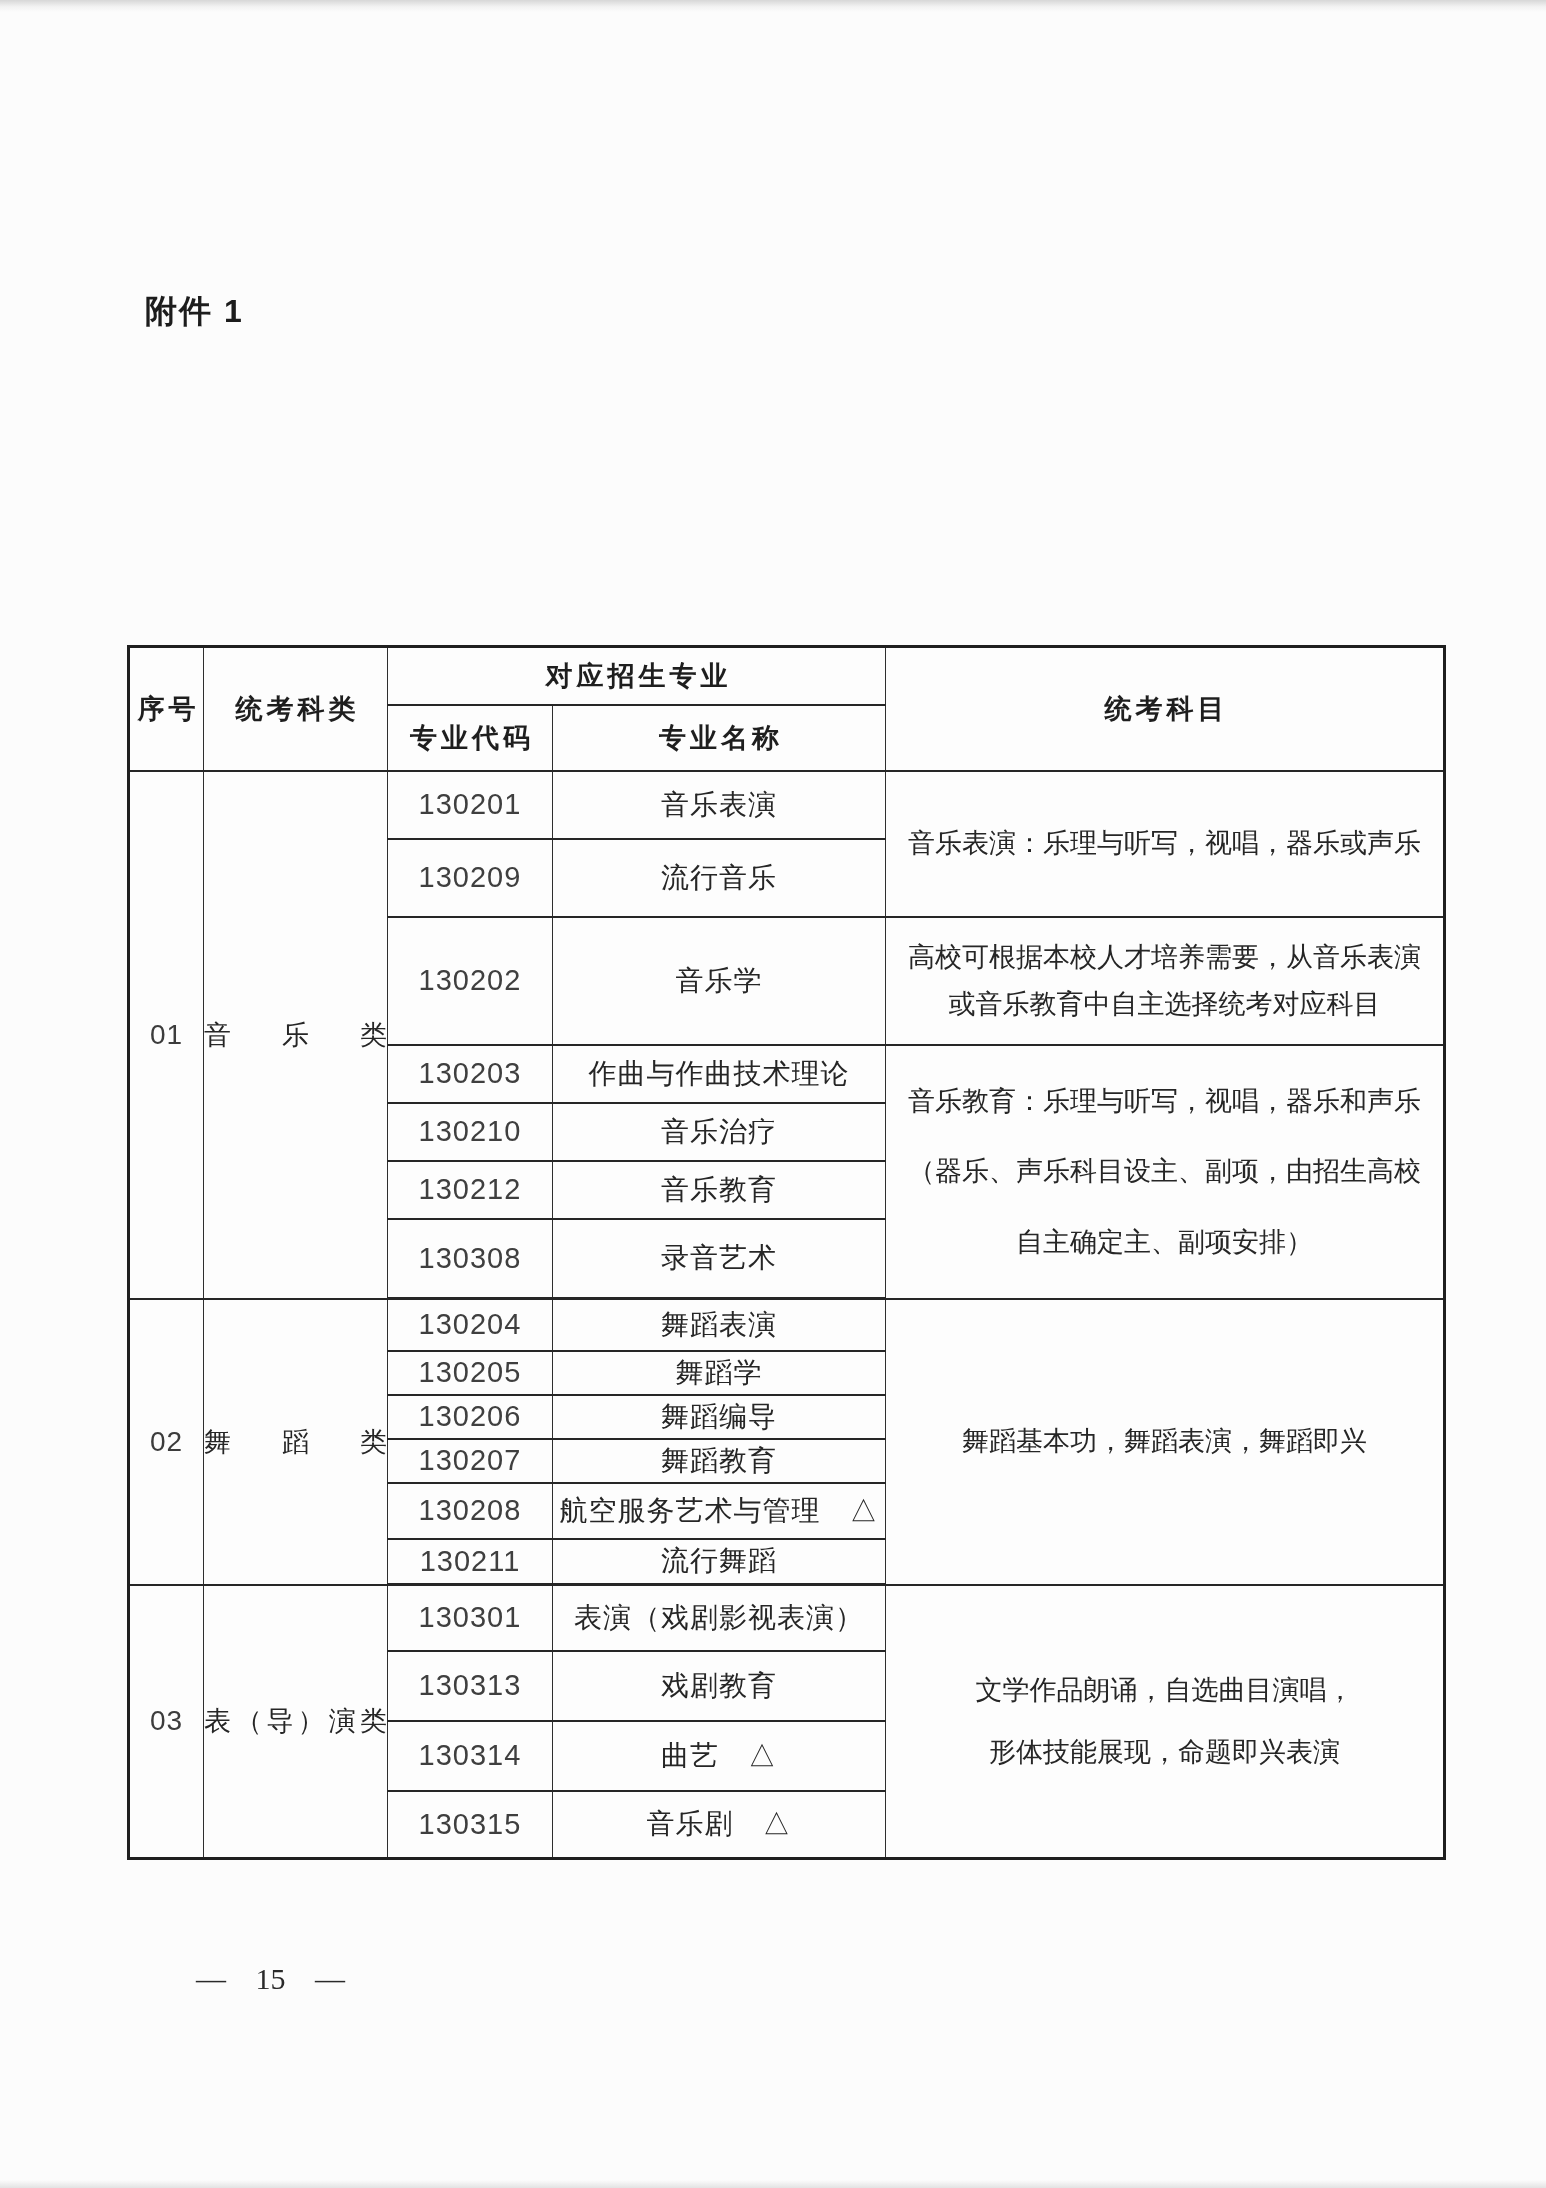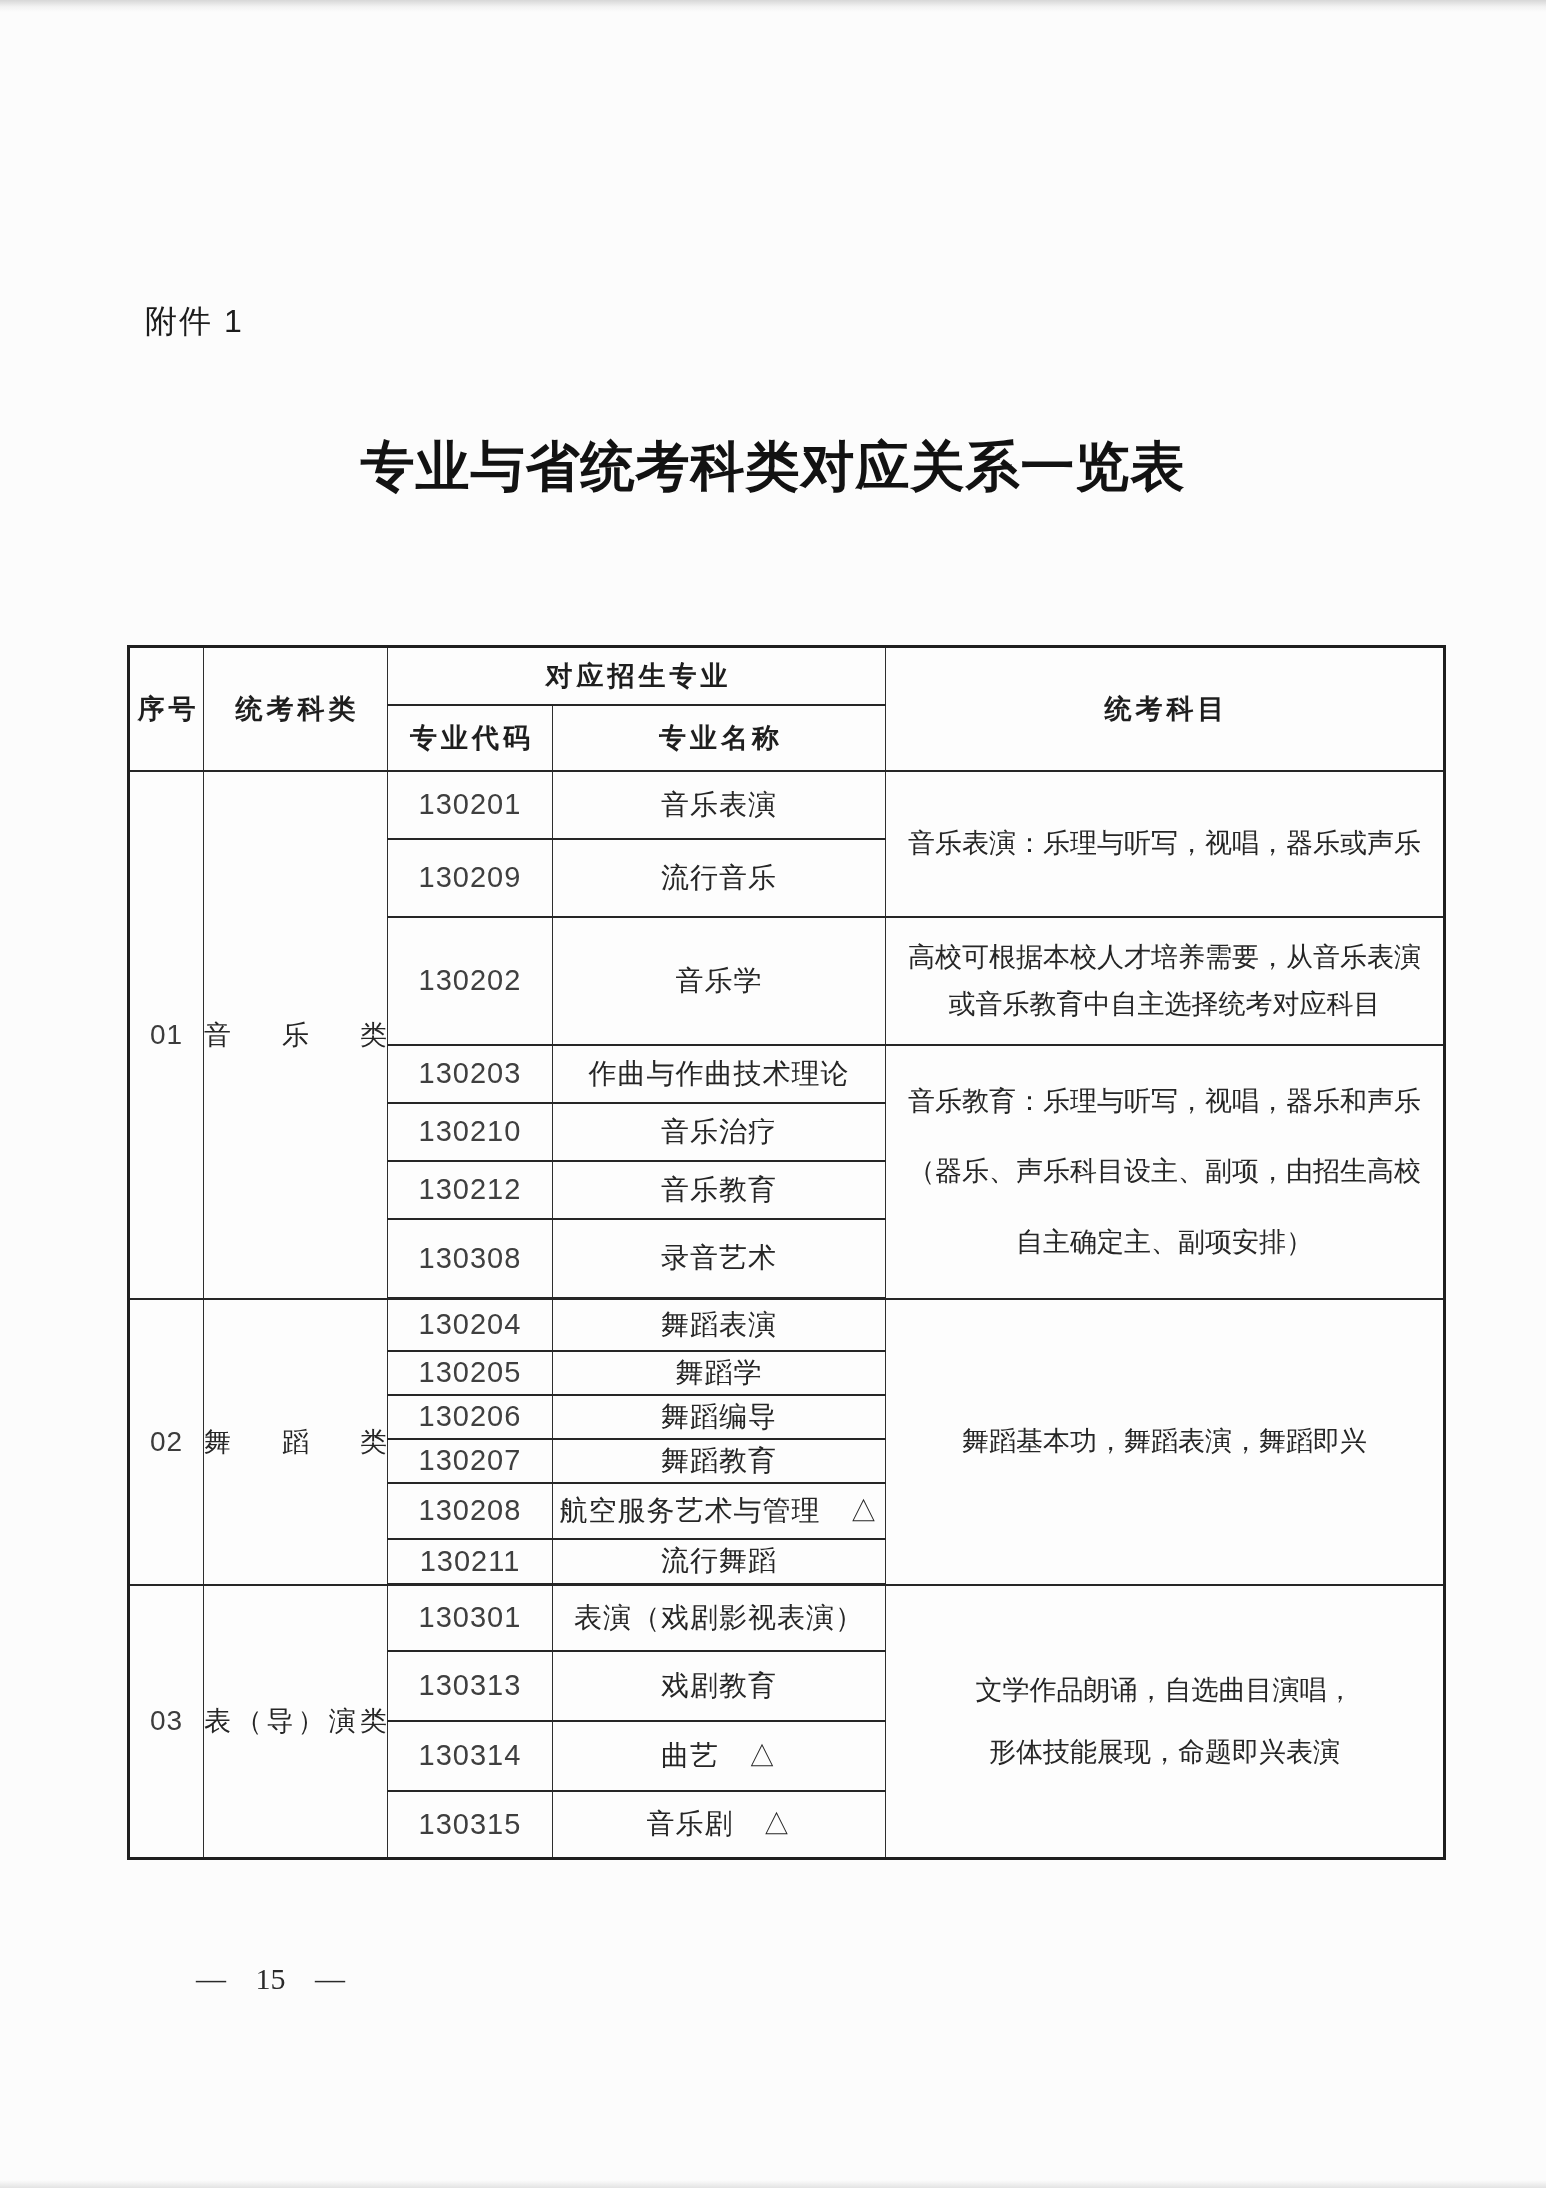--- a/index.html
+++ b/index.html
@@ -12,23 +12,23 @@
   }
   .scan-edge-top{
     position:absolute;top:0;left:0;width:100%;height:12px;
     background:linear-gradient(180deg,#d7d7d7 0%,#f2f2f2 55%,#fcfcfc 100%);
   }
   .scan-edge-bottom{
     position:absolute;bottom:0;left:0;width:100%;height:8px;
     background:linear-gradient(0deg,#e3e3e3 0%,#fcfcfc 100%);
   }
   .attachment{
-    position:absolute;left:145px;top:300px;
-    font-family:"Liberation Sans", sans-serif;
-    font-weight:normal;font-size:32px;color:#1c1c1c;letter-spacing:2px;
+    position:absolute;left:145px;top:290px;
+    font-family:"Liberation Sans", sans-serif;
+    font-weight:bold;font-size:32px;color:#1c1c1c;letter-spacing:2px;
   }
   .doc-title{
     position:absolute;left:0;top:426px;width:100%;
     text-align:center;font-weight:bold;color:#121212;
     font-size:54px;line-height:82px;letter-spacing:1px;
     font-family:"Liberation Serif", serif;
   }
   .tbl{
     position:absolute;left:127px;top:645px;
     border-collapse:collapse;table-layout:fixed;width:1316px;
@@ -77,21 +77,20 @@
   }
 </style>
 </head>
 <body>
 
 <div class="scan-edge-top"></div>
 
 <div class="attachment">附件 1</div>
 
 <div class="doc-title">
-  <div>专业与省统考科类对应关系一览表</div>
 </div>
 
 <table class="tbl">
   <colgroup>
     <col style="width:75px">
       <col style="width:184px">
       <col style="width:165px">
       <col style="width:333px">
       <col style="width:559px">
   </colgroup>

